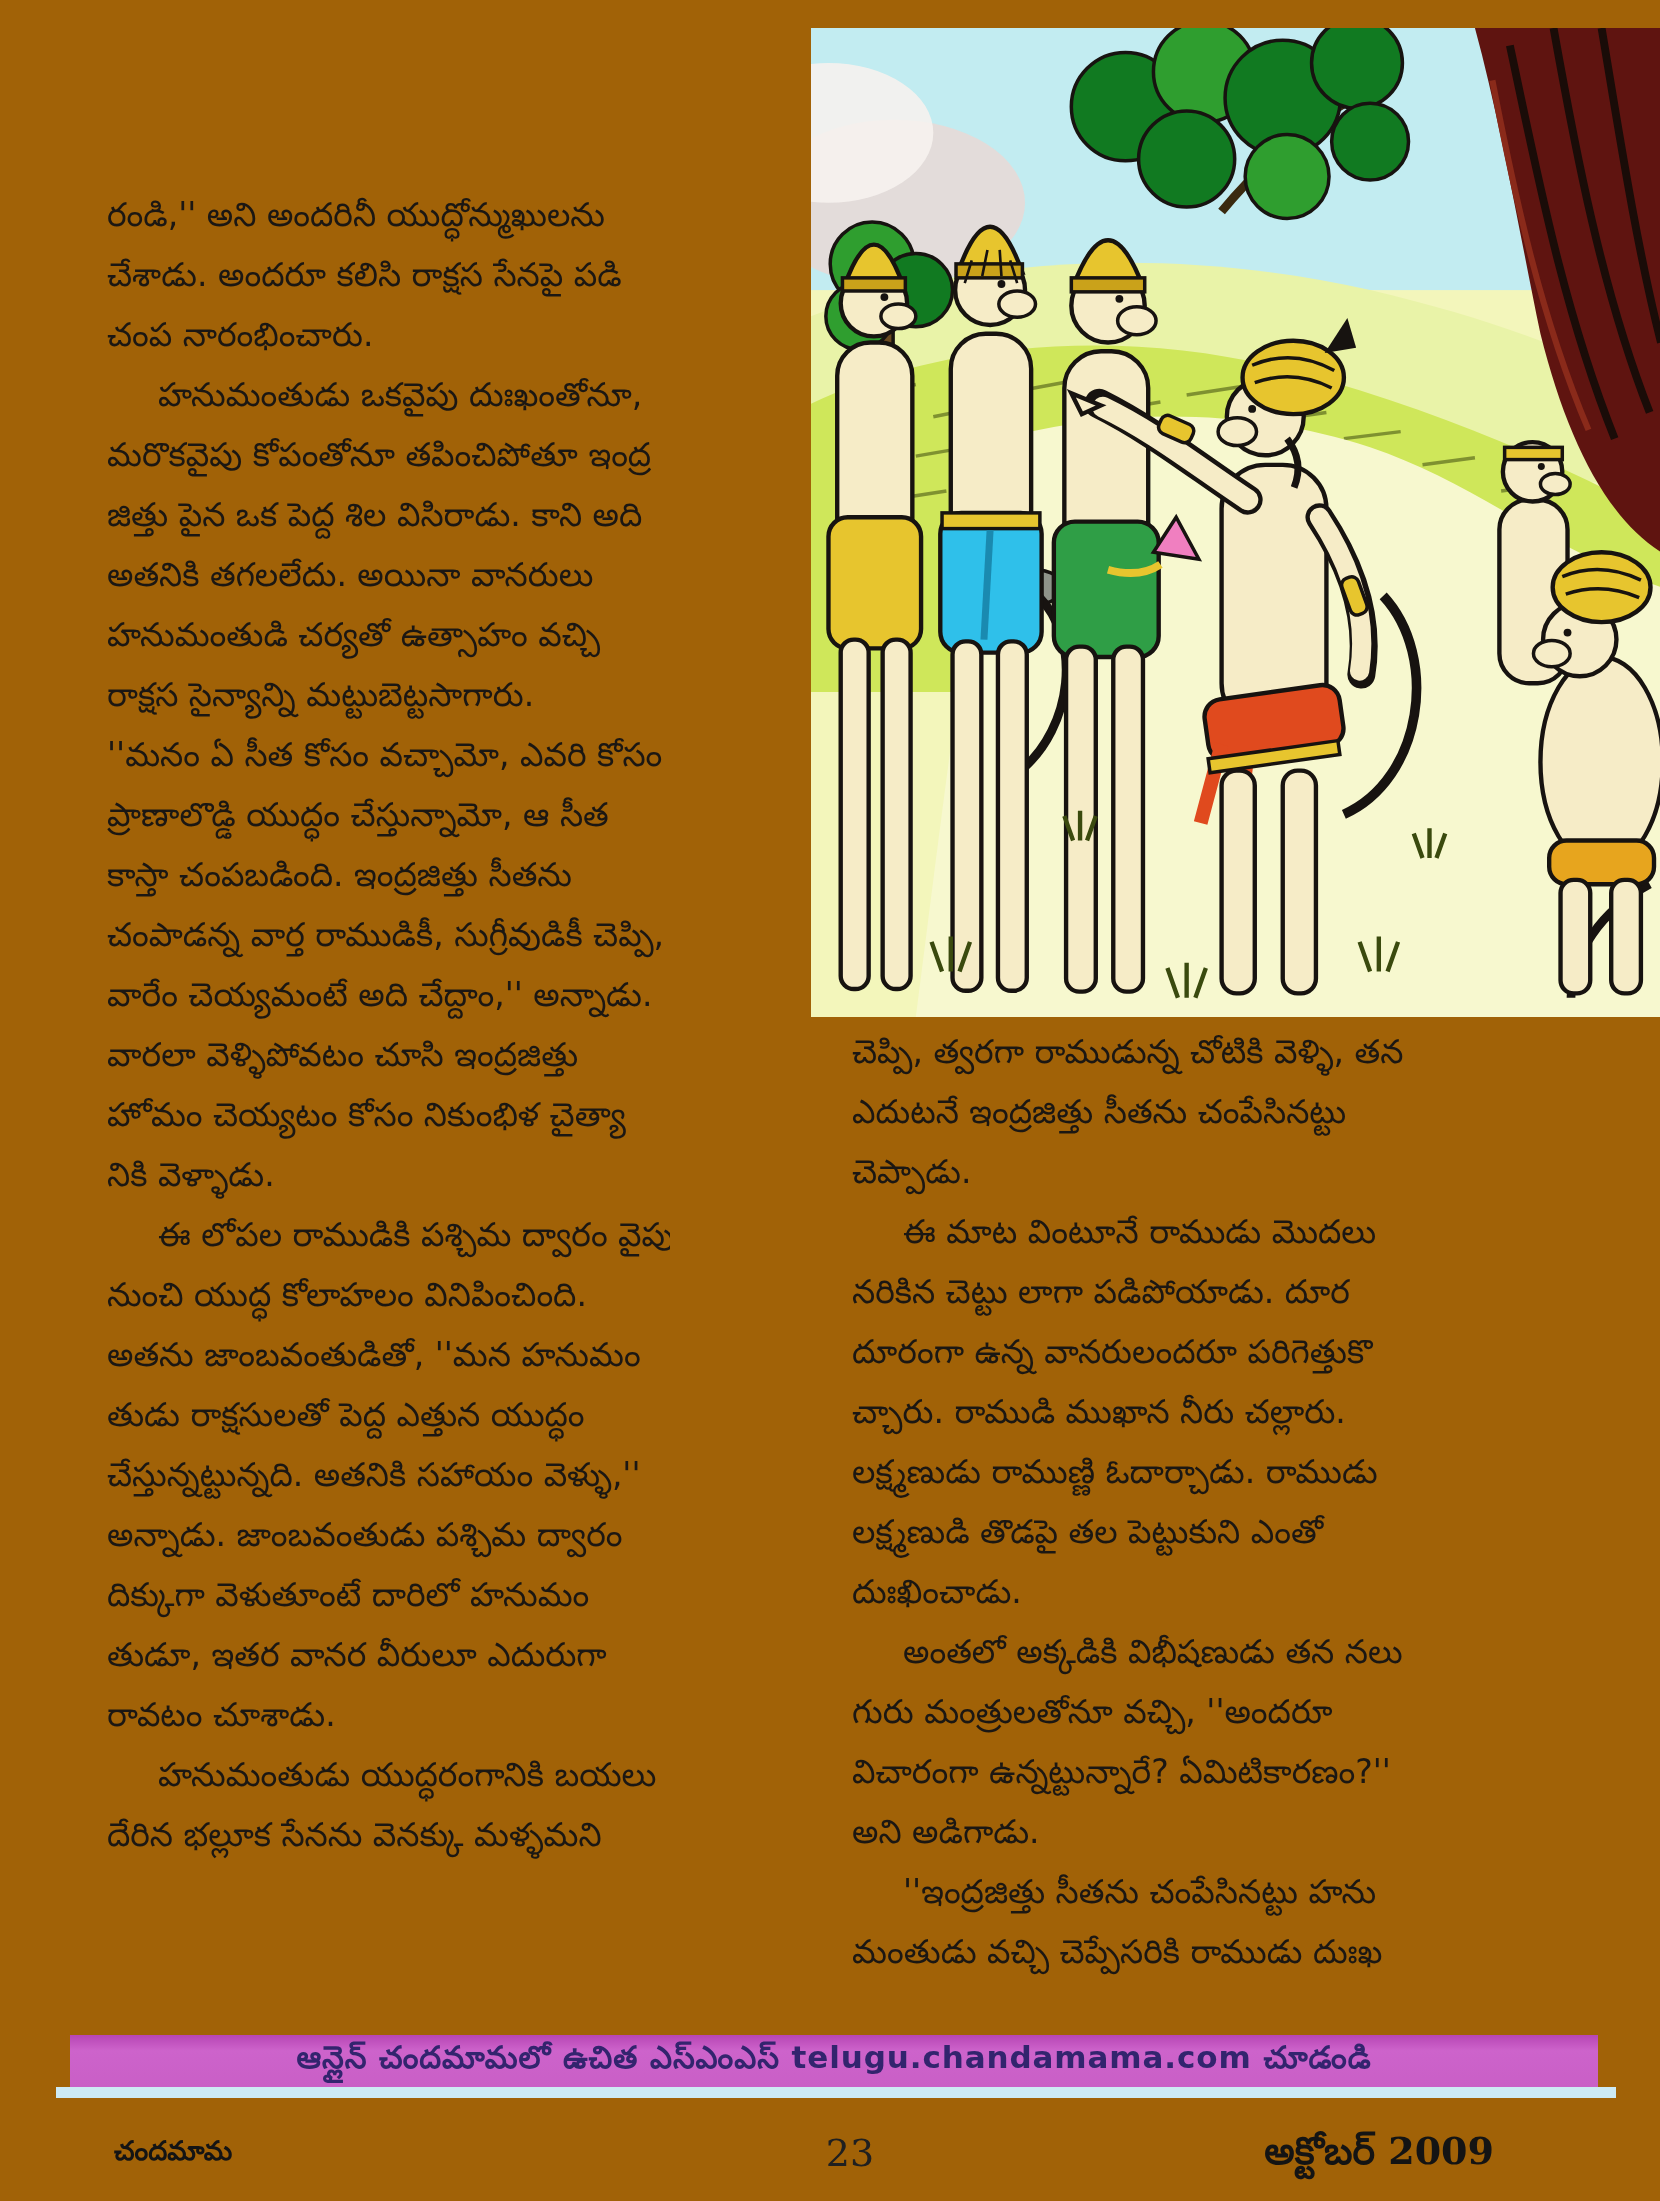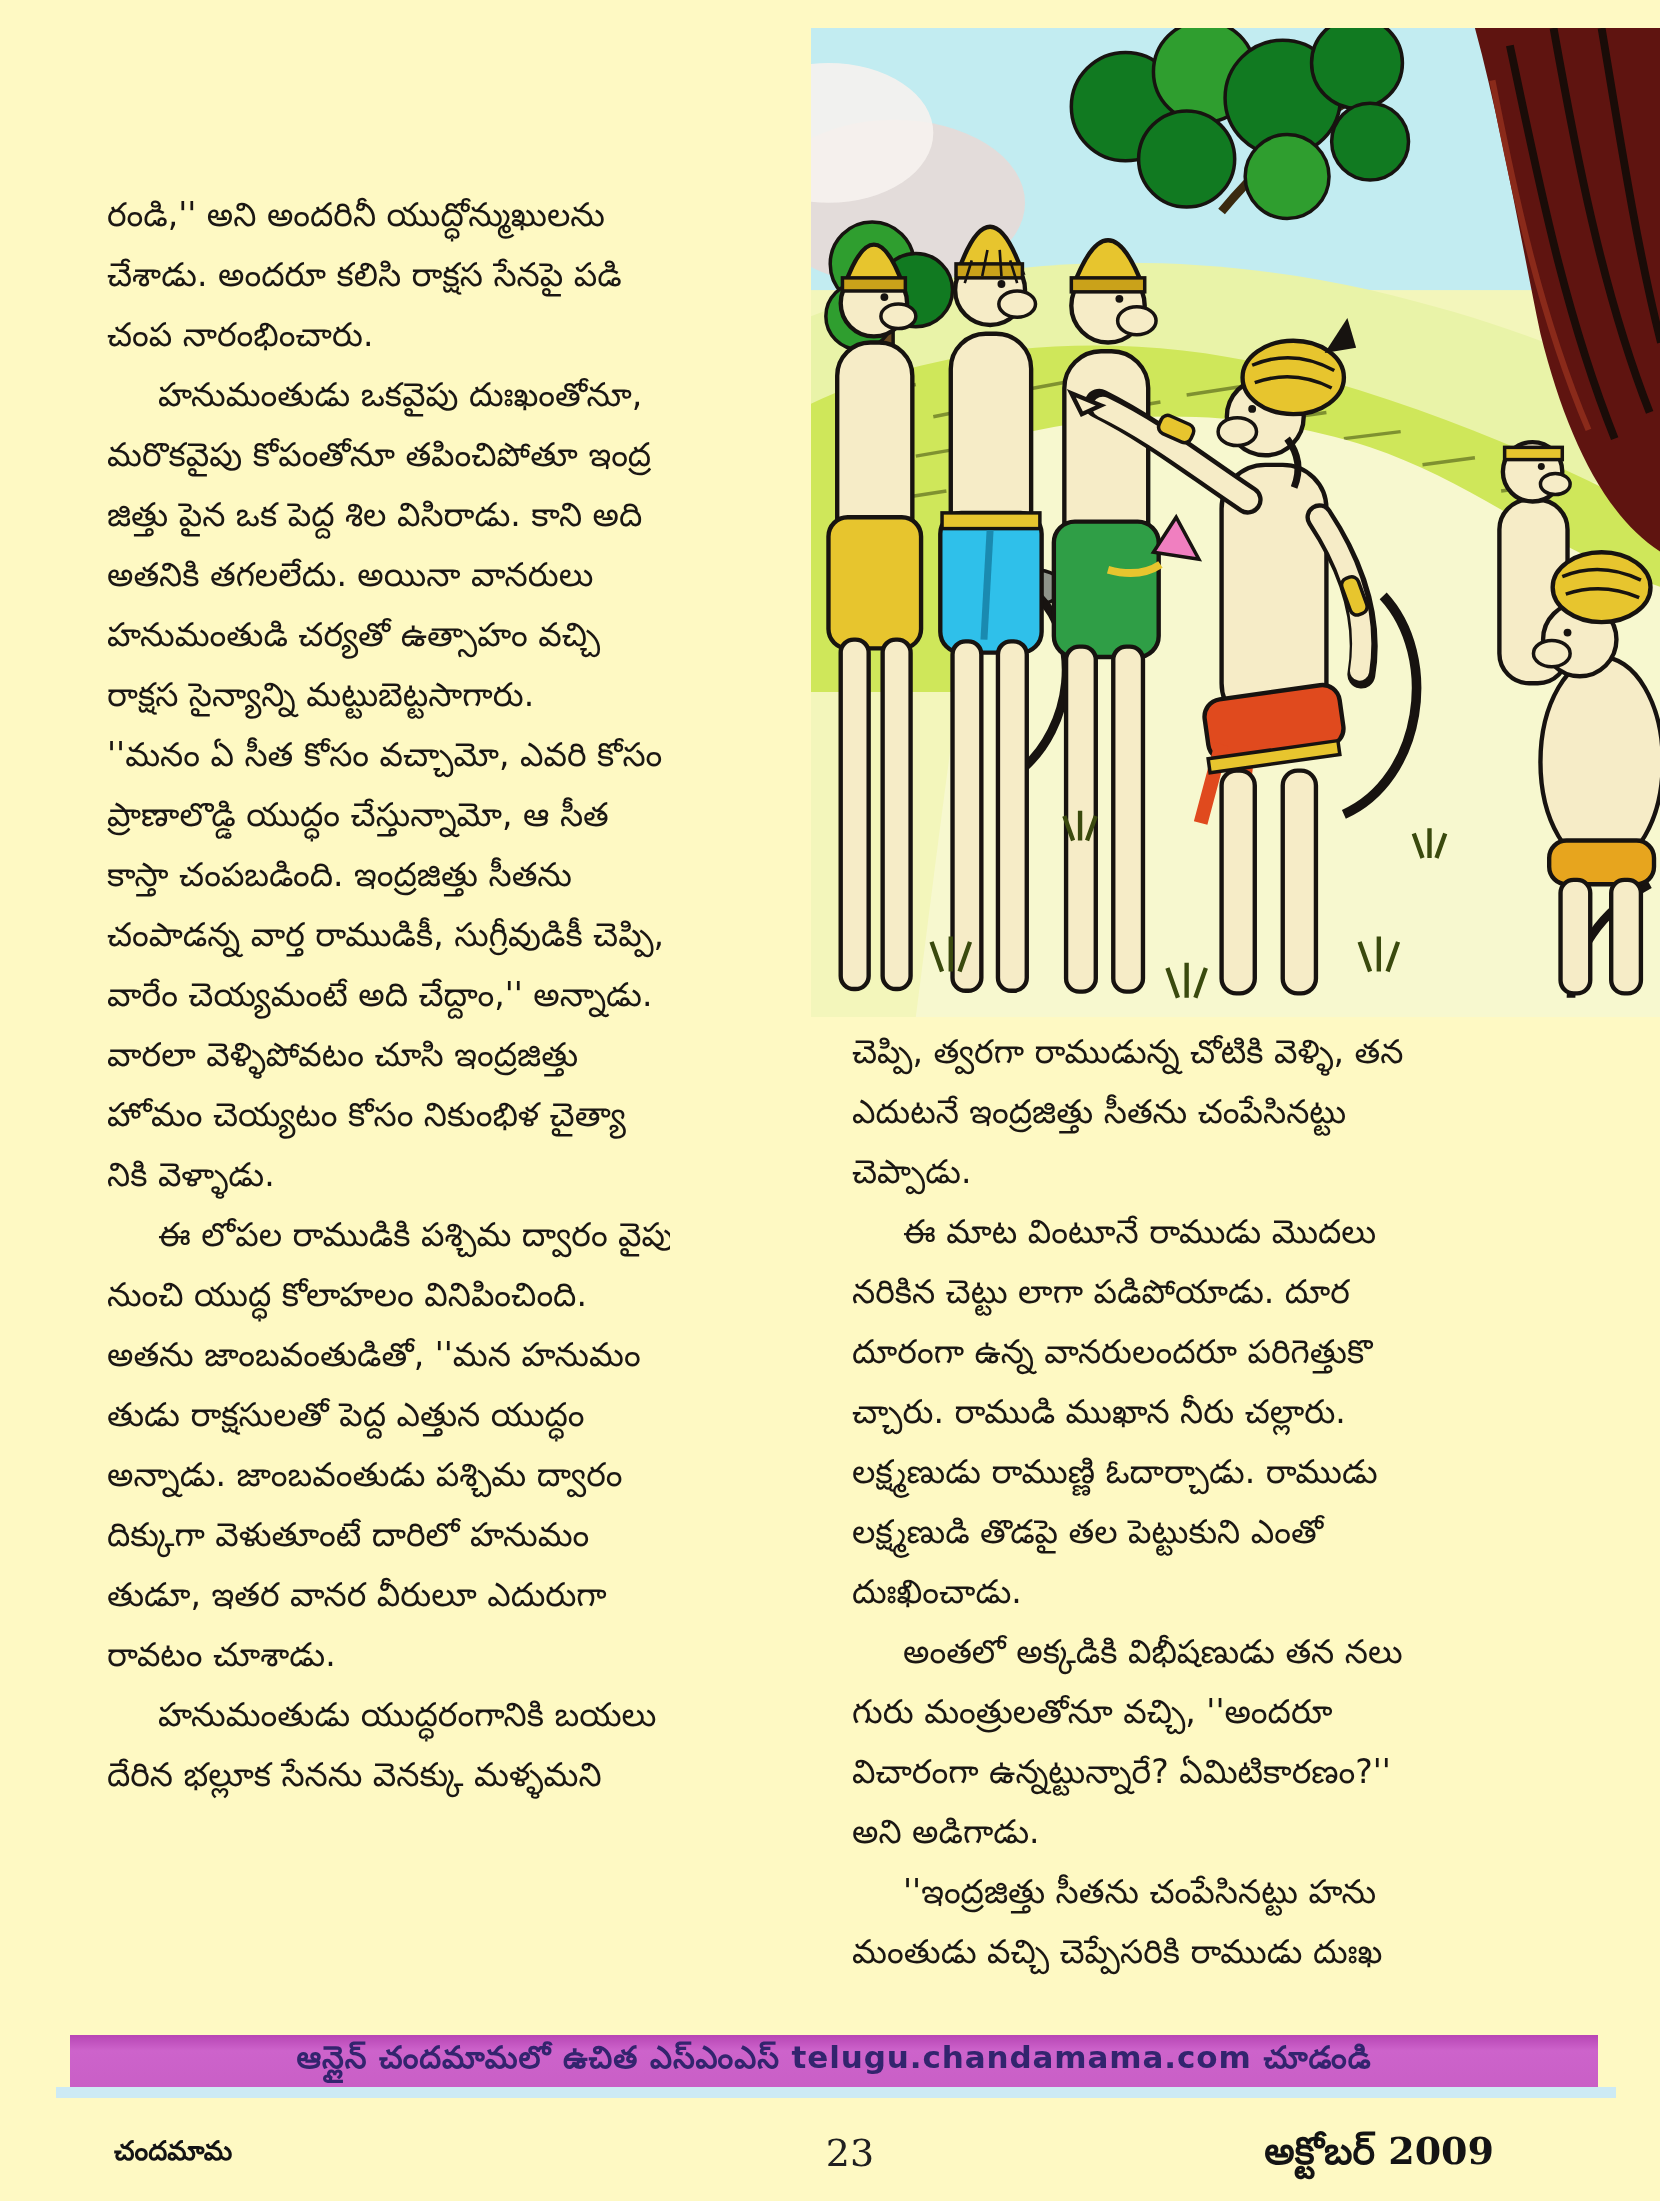--- a/index.html
+++ b/index.html
@@ -1,20 +1,20 @@
 <!DOCTYPE html>
 <html style="font-size:14px"><head>
 <meta charset="utf-8">
 <style>
   * { margin:0; padding:0; box-sizing:border-box; }
   html,body { width:1660px; height:2201px; }
   body { background:#efeeea; font-family:"DejaVu Sans", sans-serif; }
   .page {
     position:relative; width:1660px; height:2201px;
-    background:#fef9c3; overflow:hidden; color:#181410;
+    background:#a16207; overflow:hidden; color:#181410;
   }
   
   .text-col { position:absolute; font-size:33px; line-height:60px; color:#1b1713; }
   .text-col .line { height:60px; white-space:nowrap; overflow:hidden; }
   .text-col .line.indent { padding-left:51px; }
   .left-col  { left:107px; top:185px;  width:563px; }
   .right-col { left:852px; top:1022px; width:651px; }
 
   
   .illustration { position:absolute; left:811px; top:28px; width:850px; height:989px; }
@@ -71,20 +71,21 @@
       <div class="line">కాస్తా చంపబడింది. ఇంద్రజిత్తు సీతను</div>
       <div class="line">చంపాడన్న వార్త రాముడికీ, సుగ్రీవుడికీ చెప్పి,</div>
       <div class="line">వారేం చెయ్యమంటే అది చేద్దాం,'' అన్నాడు.</div>
       <div class="line">వారలా వెళ్ళిపోవటం చూసి ఇంద్రజిత్తు</div>
       <div class="line">హోమం చెయ్యటం కోసం నికుంభిళ చైత్యా</div>
       <div class="line">నికి వెళ్ళాడు.</div>
       <div class="line indent">ఈ లోపల రాముడికి పశ్చిమ ద్వారం వైపు</div>
       <div class="line">నుంచి యుద్ధ కోలాహలం వినిపించింది.</div>
       <div class="line">అతను జాంబవంతుడితో, ''మన హనుమం</div>
       <div class="line">తుడు రాక్షసులతో పెద్ద ఎత్తున యుద్ధం</div>
+      <div class="line">చేస్తున్నట్టున్నది. అతనికి సహాయం వెళ్ళు,''</div>
       <div class="line">అన్నాడు. జాంబవంతుడు పశ్చిమ ద్వారం</div>
       <div class="line">దిక్కుగా వెళుతూంటే దారిలో హనుమం</div>
       <div class="line">తుడూ, ఇతర వానర వీరులూ ఎదురుగా</div>
       <div class="line">రావటం చూశాడు.</div>
       <div class="line indent">హనుమంతుడు యుద్ధరంగానికి బయలు</div>
       <div class="line">దేరిన భల్లూక సేనను వెనక్కు మళ్ళమని</div>
     </div>
 
   <div class="illustration">
     <svg viewBox="0 0 973 1132" preserveAspectRatio="none" role="img" aria-label="Vanara monkey warriors wearing golden crowns stand on a grassy hillside; one vanara in a red sash points into the distance beside a large dark tree trunk, with green trees and a pale blue sky behind">

